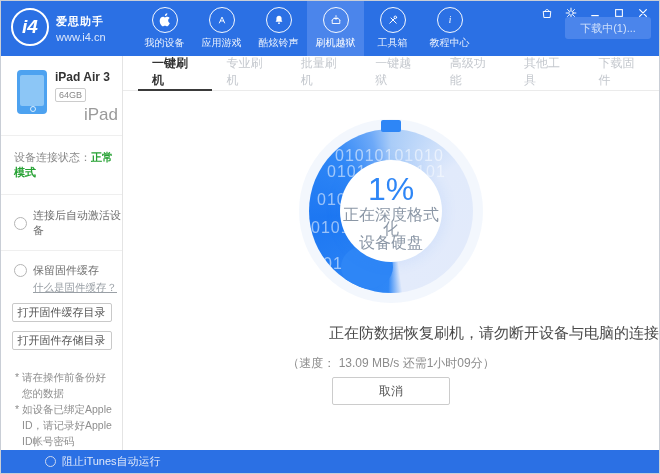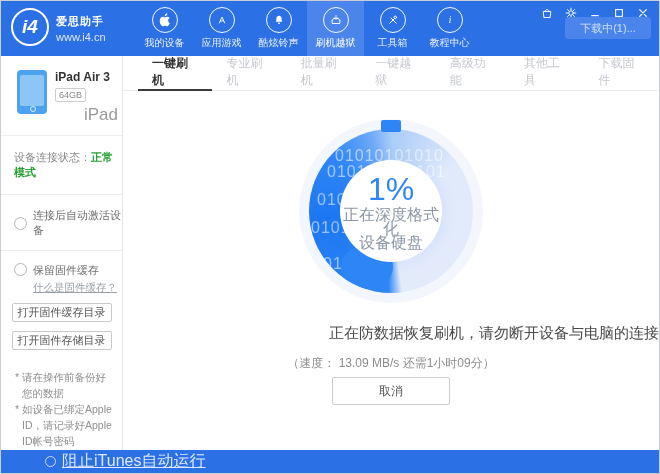--- a/index.html
+++ b/index.html
@@ -38,21 +38,21 @@
   .dev { padding:14px 0 10px 16px; display:flex; gap:8px; border-bottom:1px solid #efefef; }
   .dev-icon { width:30px; height:44px; background:#4da2f0; border-radius:4px; position:relative; }
   .dev-icon::before { content:""; position:absolute; left:3px; top:5px; right:3px; bottom:8px; background:#8cc6f6; border-radius:2px; }
   .dev-icon::after { content:""; position:absolute; left:50%; bottom:2px; width:4px; height:4px; margin-left:-2px; border:1px solid #dbeefc; border-radius:50%; }
   .dev-name { font-size:12px; font-weight:bold; color:#333; }
   .dev-cap { display:inline-block; margin-top:3px; font-size:9px; color:#888; border:1px solid #ccc; border-radius:2px; padding:0 3px; line-height:12px; }
   .dev-model { margin-top:3px; font-size:17px; color:#9a9a9a;margin-left:29px; }
   .status { padding:14px 0 14px 13px; font-size:11px; color:#8a8a8a; border-bottom:1px solid #efefef; }
   .status b { color:#27a234; font-weight:bold; }
   .opt1 { padding:13px 0 12px 13px; border-bottom:1px solid #efefef; display:flex; align-items:center; gap:6px; }
-  .opt2 { padding:12px 0 0 13px; display:flex; align-items:flex-start; gap:6px; }
+  .opt2 { padding:12px 0 0 13px; display:flex; align-items:center; gap:6px; }
   .chk { width:13px; height:13px; min-width:13px; border:1px solid #b5b5b5; border-radius:50%; background:#fff; cursor:pointer; }
   .opt-label { font-size:11px; color:#6e6e6e; }
   .cache-link { display:block; margin:3px 0 8px 32px; font-size:10.5px; color:#9aa0a6; text-decoration:underline; cursor:pointer; }
   .side-btn { display:block; margin:0 auto 9px auto; width:100px; height:19px; background:#fff; border:1px solid #c9c9c9; border-radius:2px;
               font-size:11px; color:#555; cursor:pointer; font-family:inherit; }
   .notes { padding:10px 8px 0 14px; }
   .note { font-size:10.5px; color:#8f8f8f; line-height:16px; padding-left:7px; text-indent:-7px; }
 
   
   .main { position:absolute; left:122px; top:90px; right:0; bottom:23px; background:#fff; }
@@ -70,21 +70,21 @@
 
   .msg { position:absolute; left:0; right:0; top:233px; text-align:right; font-size:15px; color:#4a4a4a; }
   .detail { position:absolute; left:0; right:0; top:264px; text-align:center; font-size:12px; color:#8c8c8c; }
   .cancel-btn { position:absolute; left:50%; top:286px; transform:translateX(-50%); width:118px; height:28px; background:#fff;
                 border:1px solid #ccc; border-radius:2px; font-size:12px; color:#555; cursor:pointer; font-family:inherit; }
 
   
   .footer { position:absolute; left:0; bottom:0; width:100%; height:23px; background:#2b70e4; display:flex; align-items:center; }
   .ft-left { display:flex; align-items:center; gap:6px; margin-left:44px; }
   .ft-chk { width:11px; height:11px; border:1px solid #cdd9f0; border-radius:50%; cursor:pointer; }
-  .ft-opt { color:#dfe8fa; font-size:16px;text-decoration:underline; }
+  .ft-opt { color:#dfe8fa; font-size:11px; }
   .ft-right { margin-left:auto; display:flex; align-items:center; gap:10px; margin-right:10px; }
   .ft-ver { color:#e8eefc; font-size:11px; margin-right:4px; }
   .ft-btn { background:transparent; border:1px solid #e6ecfa; border-radius:2px; color:#f0f4fd; font-size:11px; height:17px;
             padding:0 9px; cursor:pointer; font-family:inherit; line-height:15px; }
   svg { display:block; }
 </style>
 </head>
 <body>
 
 <div class="window">

